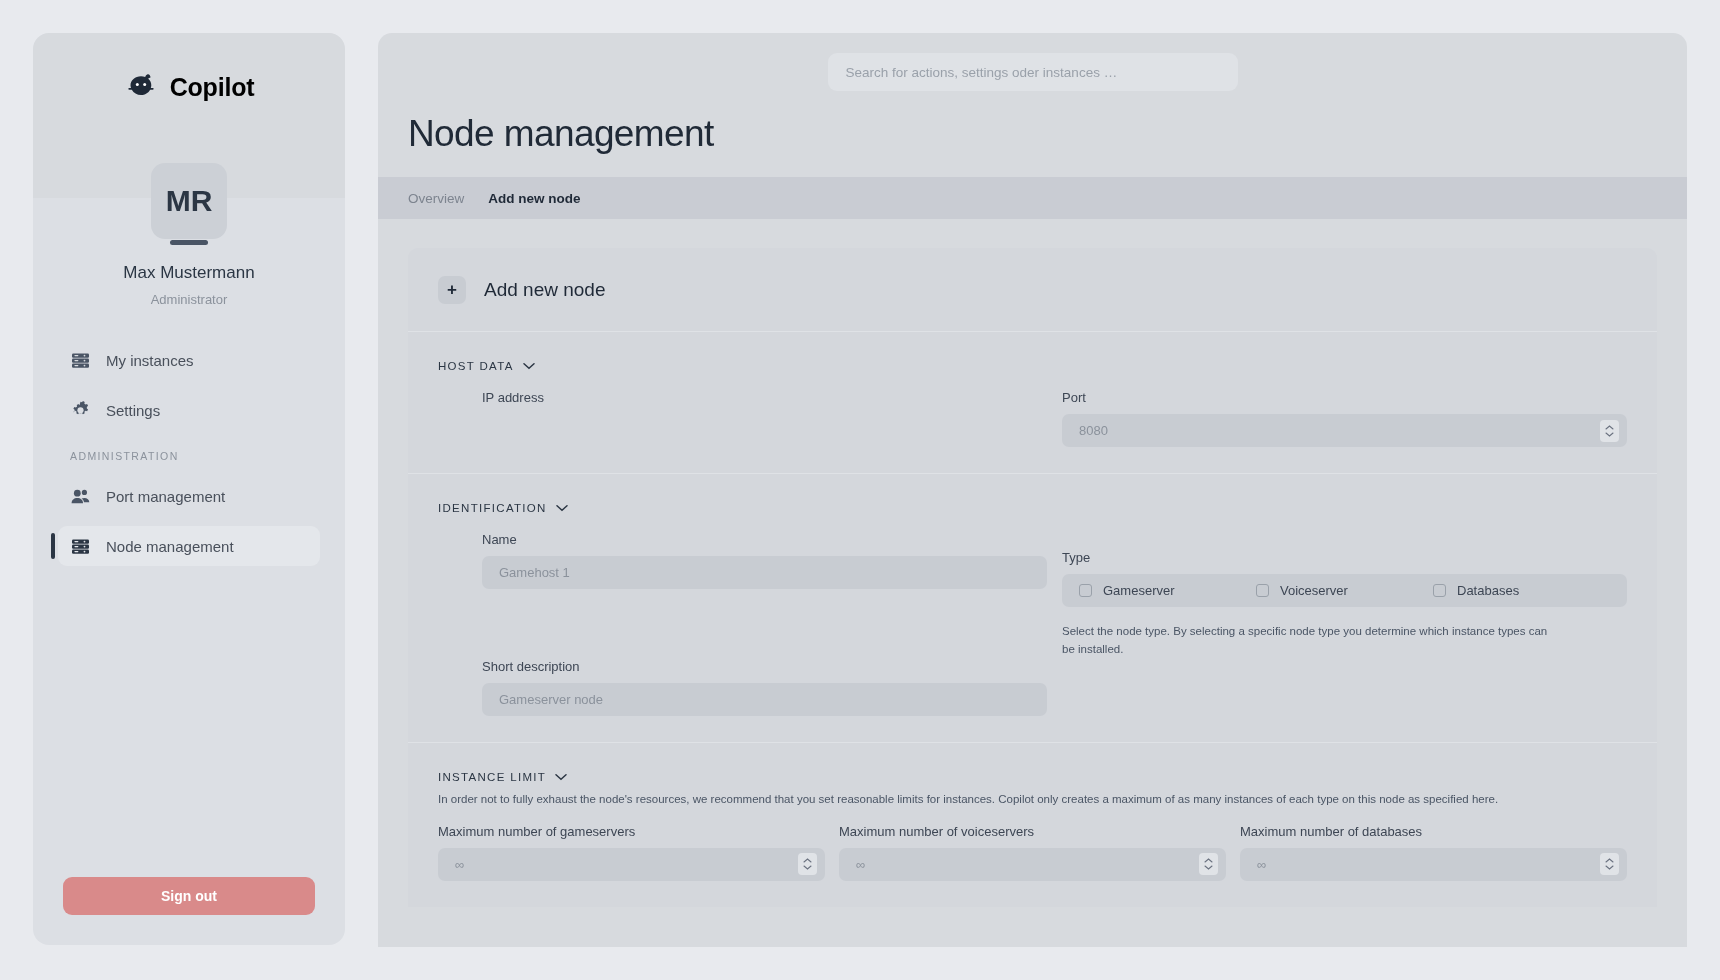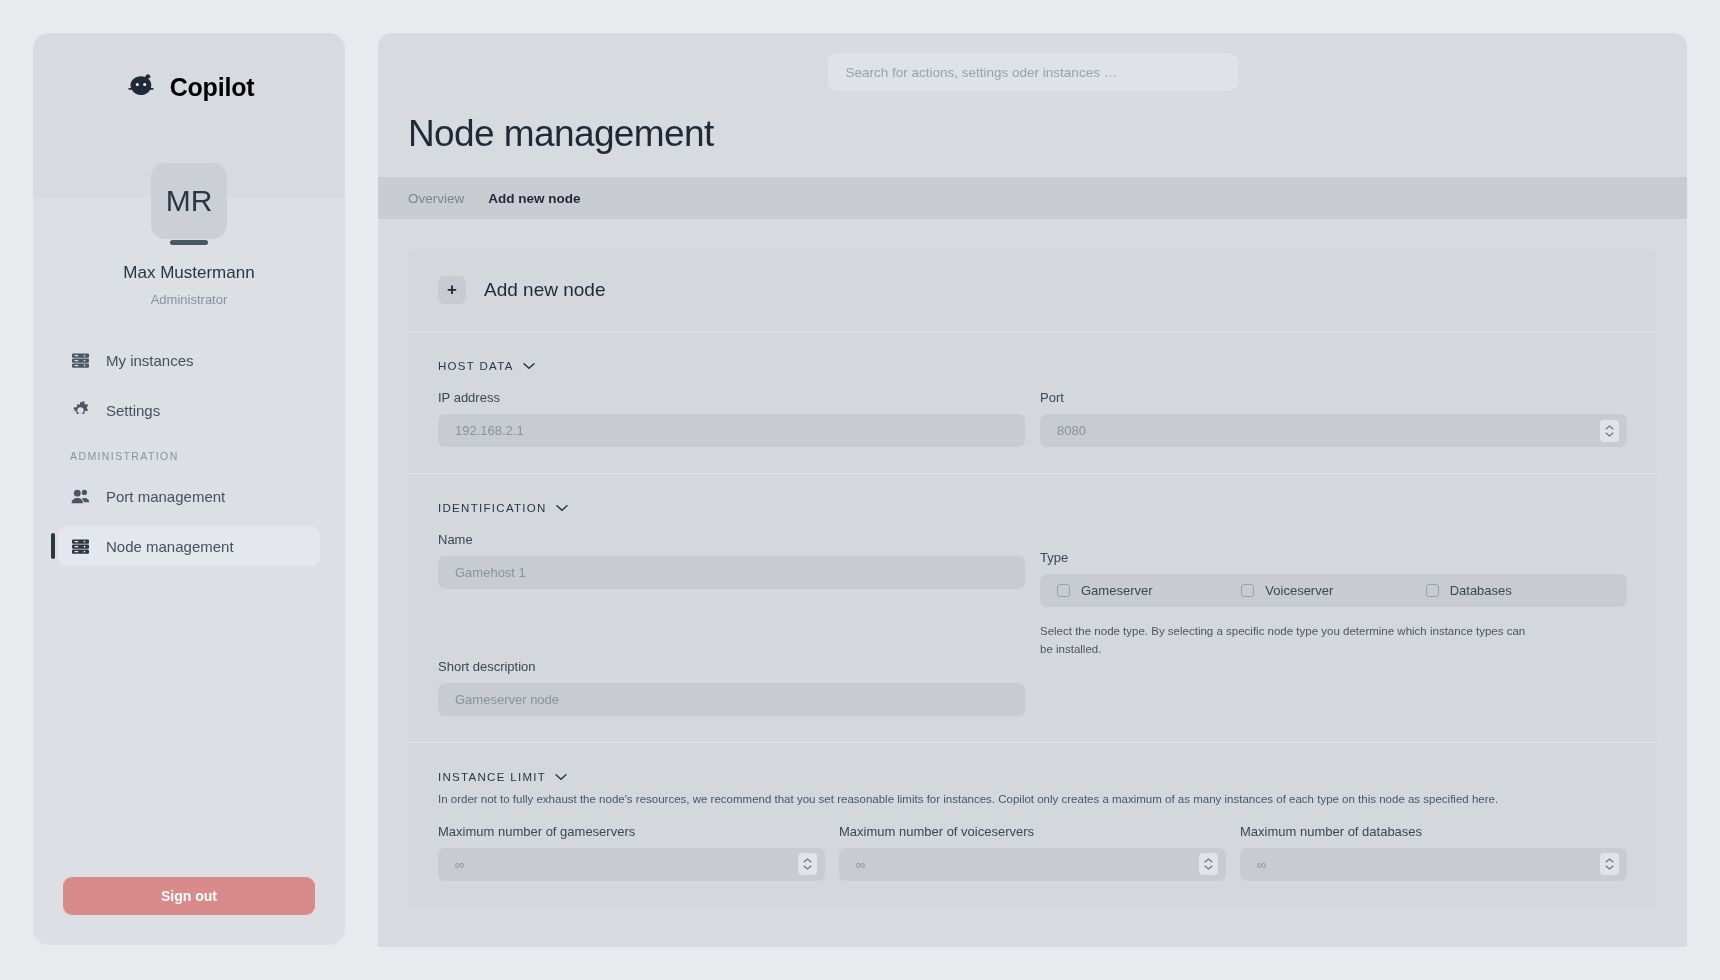--- a/index.html
+++ b/index.html
@@ -66,21 +66,21 @@
     margin-top: 22px;
   }
   .avatar {
     width: 76px; height: 76px;
     background: #ccd0d6;
     border-radius: 14px;
     display: flex;
     align-items: center;
     justify-content: center;
     font-size: 30px;
-    font-weight: 400;
+    font-weight: 700;
     color: #2b3644;
     position: relative;
   }
   .avatar::after {
     content: "";
     position: absolute;
     bottom: -6px;
     left: 50%;
     transform: translateX(-50%);
     width: 38px; height: 5px;
@@ -273,20 +273,21 @@
     color: #4a5565;
     margin: -10px 0 16px;
     line-height: 1.5;
   }
 
   .grid-2 {
     display: grid;
     grid-template-columns: 1fr 1fr;
     column-gap: 15px;
     row-gap: 0;
+    margin-left: 44px;
   }
   .grid-3 {
     display: grid;
     grid-template-columns: 1fr 1fr 1fr;
     column-gap: 14px;
   }
 
   .field { margin-bottom: 0; }
   .field-label {
     font-size: 13px;
@@ -483,23 +484,20 @@
             <span>
               <svg class="chev" viewBox="0 0 12 8">
                   <path d="M1 1.8L6 6.2 11 1.8" stroke="#2b3644" stroke-width="1.5" fill="none" stroke-linecap="round"></path>
                 </svg>
             </span>
           </div>
 
           <div class="grid-2">
             <div class="field">
               <label class="field-label">IP address</label>
-              <div class="input-wrap">
-                <input class="input" type="text" placeholder="192.168.2.1" style="">
-              </div>
             </div>
 
             <div class="field">
               <label class="field-label">Port</label>
               <div class="input-wrap">
                 <input class="input" type="text" placeholder="8080" style="">
                 <span class="stepper">
                   <svg viewBox="0 0 9 5">
                       <path d="M1 4L4.5 1 8 4" stroke="#6b7280" stroke-width="1.1" fill="none" stroke-linecap="round"></path>
                     </svg>

